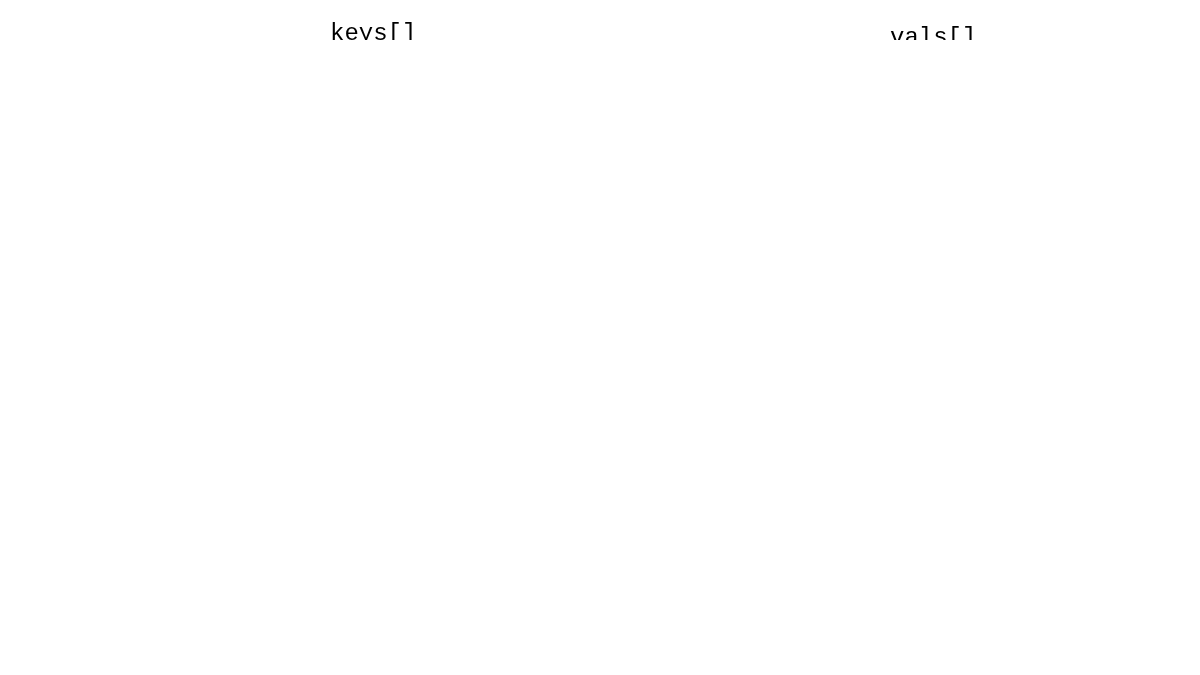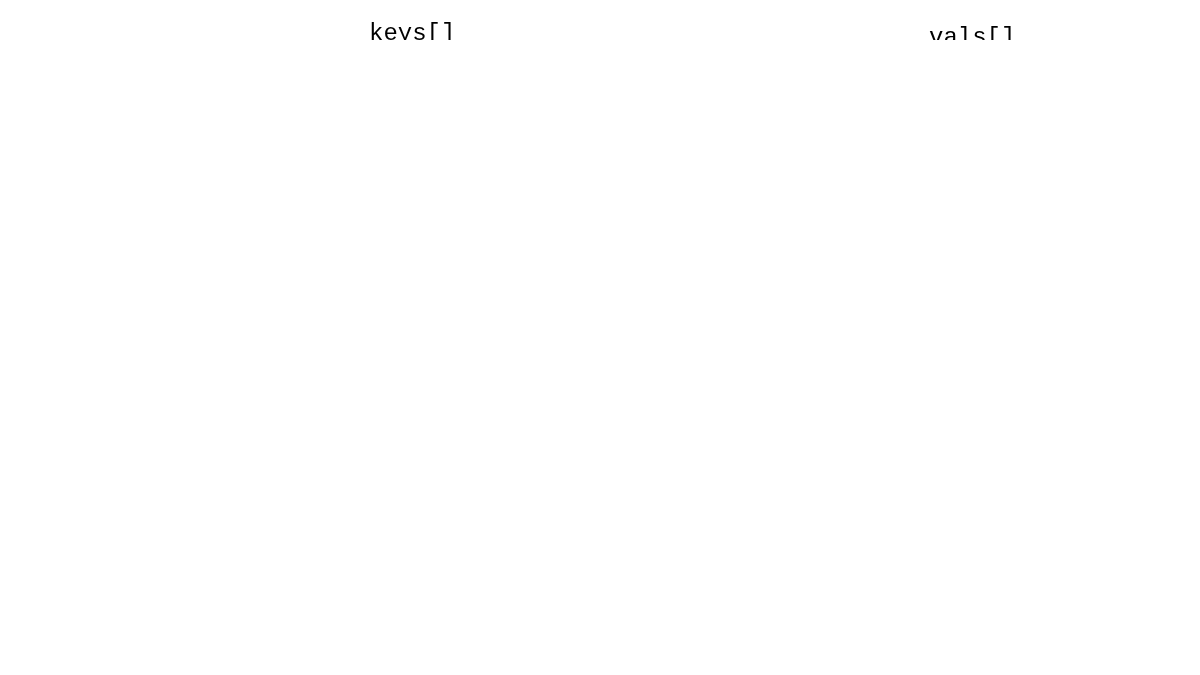--- a/index.html
+++ b/index.html
@@ -13,21 +13,20 @@
     width: 1140px;
     margin: 0 auto;
   }
   .mono {
     font-family: "Consolas", "Menlo", "Courier New", monospace;
     font-size: 21px;
   }
   .hdr {
     font-family: "Consolas", "Menlo", "Courier New", monospace;
     font-size: 24px;
-    margin-left: 39px;
   }
   table.grid {
     border-collapse: collapse;
     position: absolute;
   }
   table.grid td, table.grid th {
     width: 44px;
     height: 34px;
     text-align: center;
     vertical-align: middle;

